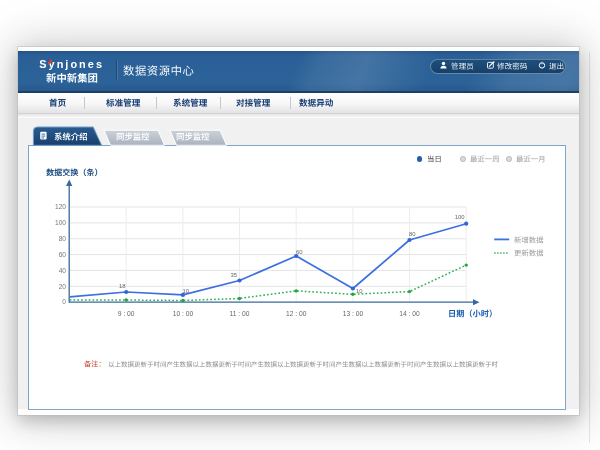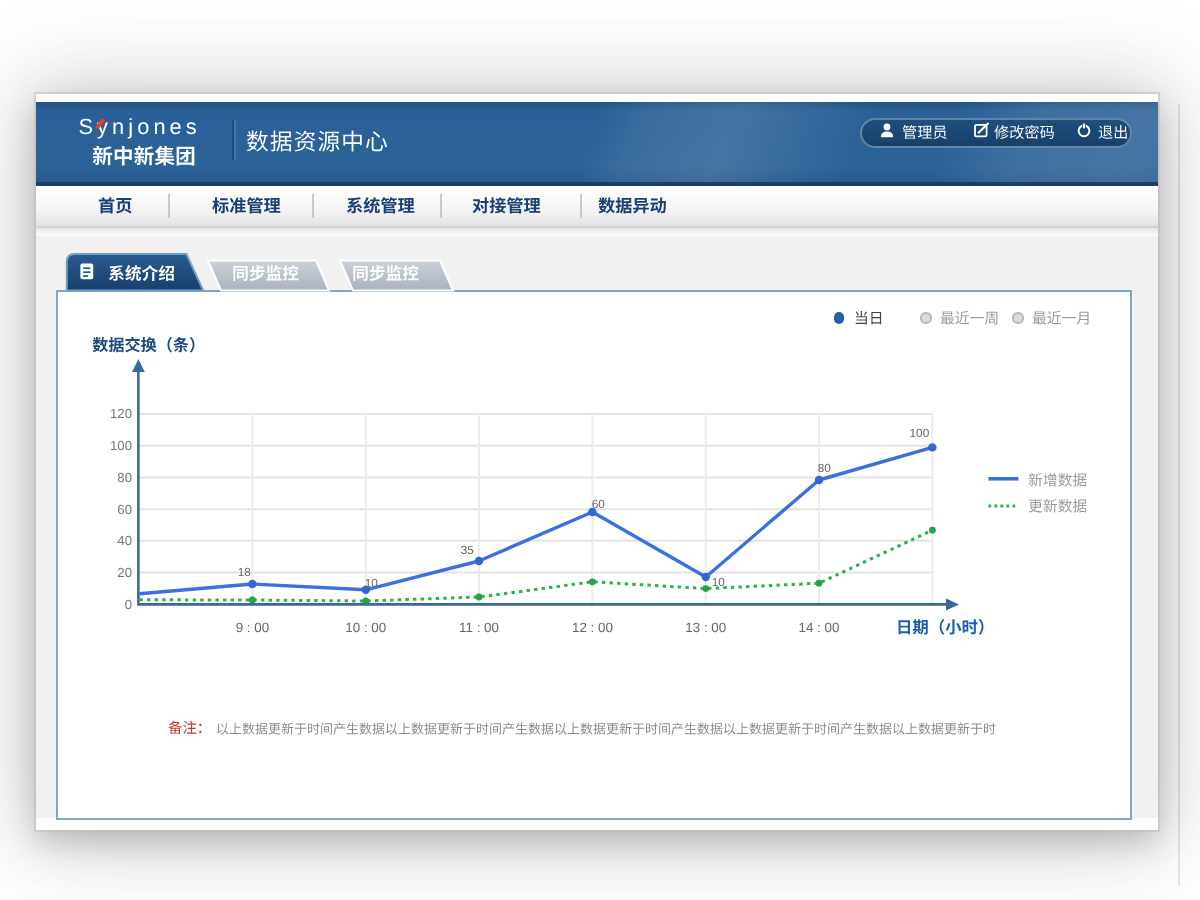--- a/index.html
+++ b/index.html
@@ -1,20 +1,20 @@
 <!DOCTYPE html>
 <html><head><meta charset="utf-8"><style>html,body{margin:0;padding:0;width:600px;height:450px;background:#fff;overflow:hidden;font-family:"Liberation Sans",sans-serif;}#card{position:absolute;left:17.8px;top:47.3px;width:561.4px;height:368.2px;background:#fdfdfd;outline:1px solid rgba(185,185,185,0.5);box-shadow:0 6px 14px rgba(0,0,0,0.16),0 2px 34px 4px rgba(0,0,0,0.16),0 0 55px 12px rgba(0,0,0,0.06);}.abs{position:absolute;}</style></head><body>
 <div class="abs" style="left:589px;top:52px;width:1px;height:391px;background:#e6e6e6"></div>
 <div id="card">
     <div class="abs" style="left:0;top:3.8px;width:561.4px;height:40.3px;background:linear-gradient(180deg,#235386 0,#2a6097 12%,#2b6298 80%,#28598e 100%);overflow:hidden">
       <div class="abs" style="left:150px;top:-30px;width:340px;height:110px;background:linear-gradient(112deg,rgba(255,255,255,0) 38%,rgba(255,255,255,0.07) 44%,rgba(255,255,255,0.12) 56%,rgba(255,255,255,0.05) 66%,rgba(255,255,255,0) 74%);"></div>
       <div class="abs" style="left:380px;top:-30px;width:290px;height:110px;background:linear-gradient(112deg,rgba(255,255,255,0) 28%,rgba(255,255,255,0.09) 40%,rgba(255,255,255,0.13) 58%,rgba(255,255,255,0.06) 70%,rgba(255,255,255,0) 80%);"></div>
     </div>
     <div class="abs" style="left:0;top:44.1px;width:561.4px;height:2.1px;background:#1a4068;"></div>
-    <div class="abs" style="left:21.4px;top:11.0px;width:90px;height:12px;color:#fff;font-size:10.9px;font-weight:normal;letter-spacing:2.05px;line-height:12px;">S<span style="position:relative"><span style="position:absolute;left:0.3px;top:0.8px;width:2.2px;height:6.2px;background:#e83c28;transform:rotate(36deg);border-radius:1px;"></span>y</span>njones</div>
+    <div class="abs" style="left:21.4px;top:11.0px;width:90px;height:12px;color:#fff;font-size:10.9px;font-weight:bold;letter-spacing:2.05px;line-height:12px;">S<span style="position:relative"><span style="position:absolute;left:0.3px;top:0.8px;width:2.2px;height:6.2px;background:#e83c28;transform:rotate(36deg);border-radius:1px;"></span>y</span>njones</div>
     <div class="abs" style="left:98.2px;top:13px;width:1px;height:20px;background:rgba(0,0,0,0.22);"></div>
     <div class="abs" style="left:99.2px;top:13px;width:1px;height:20px;background:rgba(255,255,255,0.12);"></div>
     <div class="abs" style="left:412.2px;top:11.4px;width:136px;height:15px;background:linear-gradient(180deg,#1d4f7e,#174068);border:1px solid rgba(190,210,230,0.45);border-radius:9px;box-sizing:border-box;"></div>
     <svg style="position:absolute;left:421.7px;top:12.9px;overflow:visible" width="130" height="12" viewBox="0 0 130 12">
       <circle cx="4.5" cy="3.5" r="1.7" fill="#fff"></circle>
       <path d="M1.4,8.6 Q1.4,5.7 4.5,5.7 Q7.6,5.7 7.6,8.6 Z" fill="#fff"></path>
       <rect x="48.5" y="2.4" width="5.8" height="5.8" rx="0.8" fill="none" stroke="#fff" stroke-width="0.9"></rect>
       <line x1="50" y1="6.6" x2="55.3" y2="1.5" stroke="#fff" stroke-width="1.1"></line>
       <circle cx="103" cy="5.4" r="2.7" fill="none" stroke="#fff" stroke-width="1"></circle>
       <line x1="103" y1="1.6" x2="103" y2="4.4" stroke="#19466f" stroke-width="1.8"></line>

